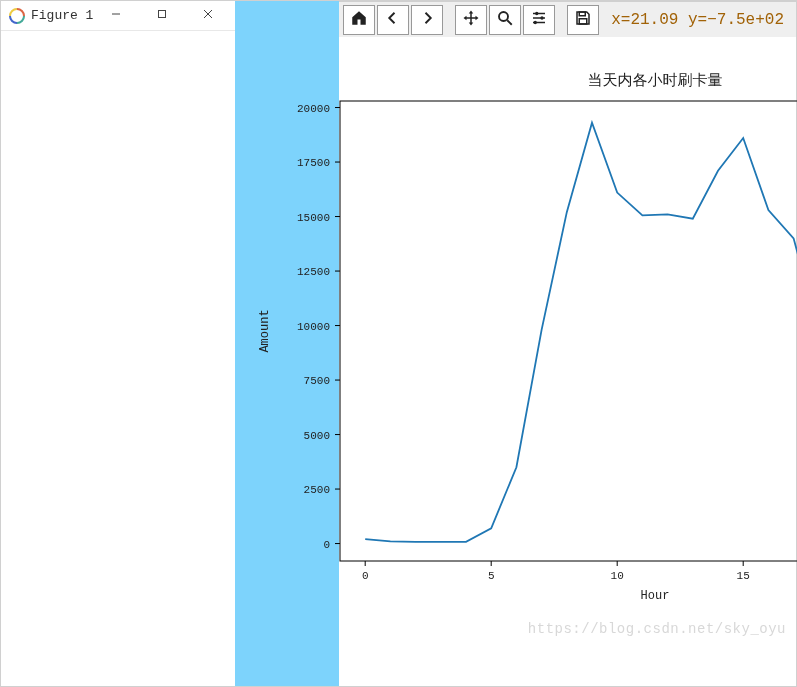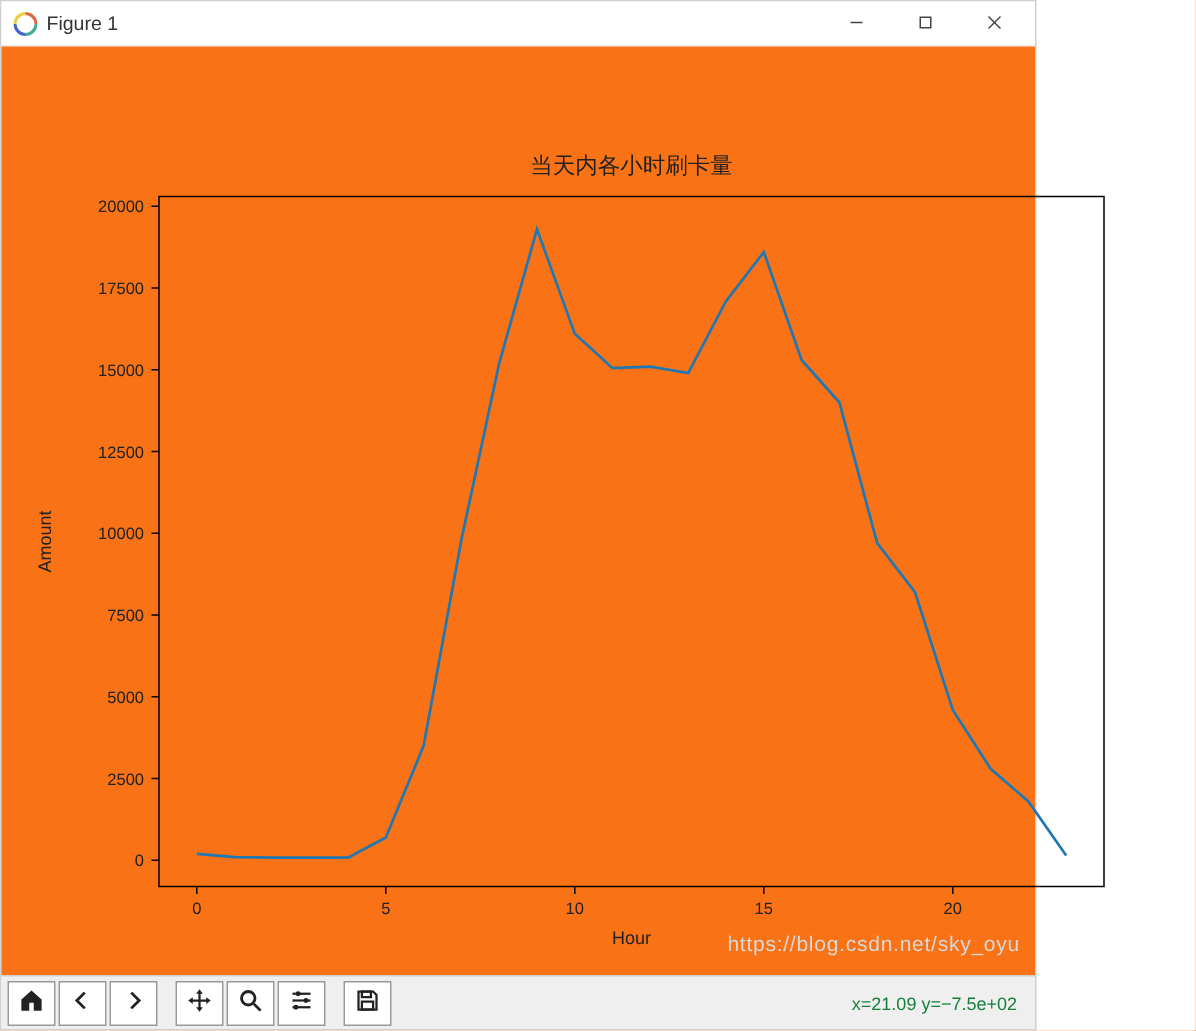--- a/index.html
+++ b/index.html
@@ -1,36 +1,36 @@
 <!DOCTYPE html>
 <html><head>
 <meta charset="utf-8">
 <style>
   * { box-sizing: border-box; }
   html, body { margin:0; padding:0; font-family: "Segoe UI", Arial, sans-serif; font-size:13px; color:#222; background:#fff; }
-  .window { width:691px; height:687px; border:1px solid #d0d0d0; display:flex; flex-direction:column; position:relative; }
+  .window { width:797px; height:687px; border:1px solid #d0d0d0; display:flex; position:relative;font-family:Liberation Mono, monospace; }
   .titlebar { height:30px; display:flex; align-items:center; padding:0 4px; border-bottom:1px solid #e8e8e8; background:#fff; }
   .titlebar .app-icon { width:16px; height:16px; margin:0 6px 0 4px; display:flex; align-items:center; justify-content:center; }
   .titlebar .title { flex:0 0 auto; color:#333; }
   .titlebar .spacer { flex:1; }
   .win-btn { width:46px; height:30px; display:flex; align-items:center; justify-content:center; cursor:pointer; }
   .win-glyph { font-size:12px; color:#444; }
 
-  .plot-area { flex:1; position:relative; background:#f97316; }
+  .plot-area { flex:1; position:relative; background:#7dd3fc; }
   .plot-svg { position:absolute; top:0; left:0; }
 
   .axis-label { font-size:12px; fill:#222; }
   .tick-label { font-size:11px; fill:#222; }
   .chart-title { font-size:15px; fill:#222; }
 
   .toolbar { height:36px; background:#efefef; border-top:1px solid #d0d0d0; display:flex; align-items:center; padding:0 4px; }
   .tb-group { display:flex; align-items:center; margin-right:10px; }
   .tb-btn { width:32px; height:30px; border:1px solid #999; background:#fff; margin-right:2px; display:flex; align-items:center; justify-content:center; cursor:pointer; }
   .tb-btn svg { width:18px; height:18px; }
-  .status { margin-left:auto; font-size:12px; color:#15803d; padding-right:8px; white-space:pre; }
+  .status { margin-left:auto; font-size:16px; color:#a16207; padding-right:8px; white-space:pre; }
 
   .watermark { position:absolute; right:10px; top:620px; font-size:14px; color:#d8d8d8; letter-spacing:0.5px; pointer-events:none; }
 </style>
 </head>
 <body>
 
 <div class="window">
 
   <div class="titlebar">
     <span class="app-icon">

